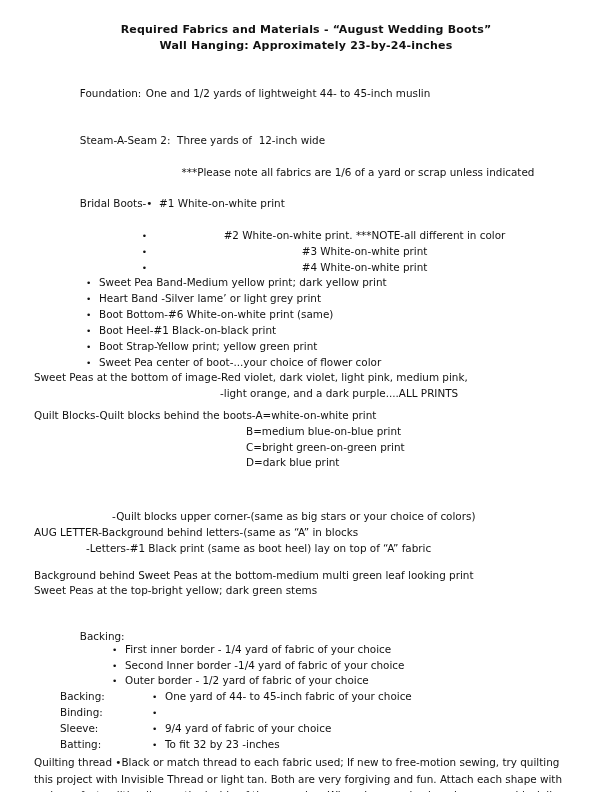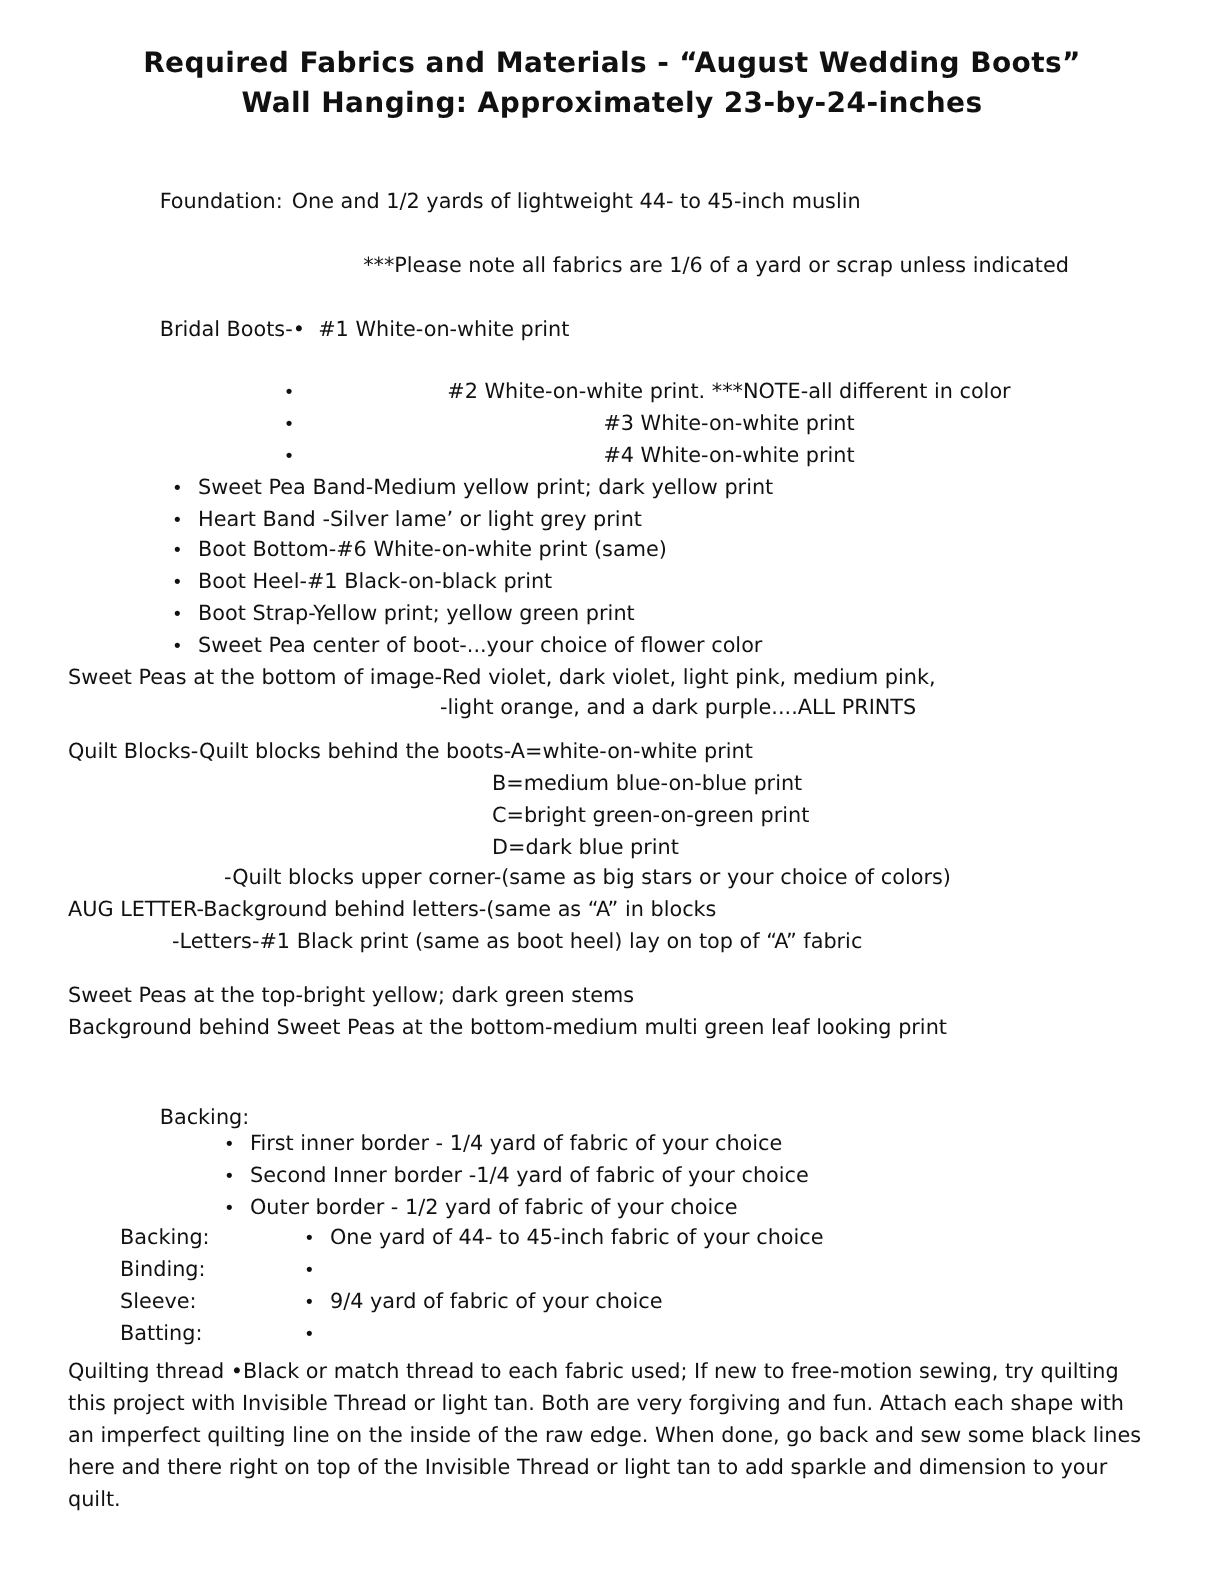--- a/index.html
+++ b/index.html
@@ -18,40 +18,40 @@
   .page {
     width: 612px;
     height: 792px;
     box-sizing: border-box;
     padding: 22px 34px 0 34px;
     position: relative;
   }
   .title {
     text-align: center;
     font-weight: bold;
-    font-size: 14px;
+    font-size: 11px;
     letter-spacing: 0.2px;
     line-height: 1.45;
   }
   .title .line2 {
     display: block;
   }
   .body {
     margin-top: 16px;
     font-size: 10.4px;
     line-height: 1.52;
   }
   .row {
     display: block;
     white-space: pre-wrap;
   }
   .indent-1 { padding-left: 0px; }
   .indent-2 { padding-left: 26px; }
   .indent-3 { padding-left: 52px; }
-  .indent-4 { padding-left: 78px; }
+  .indent-4 { padding-left: 78px; margin-top: 38px; }
   .indent-5 { padding-left: 104px; text-align: center; }
   .indent-8 { padding-left: 186px; }
   .indent-9 { padding-left: 212px; }
 
   .bullet-row {
     display: flex;
     align-items: baseline;
   }
   .bullet {
     width: 13px;
@@ -86,20 +86,23 @@
     <span>Required Fabrics and Materials - “August Wedding Boots”</span>
     <span class="line2">Wall Hanging:  Approximately 23-by-24-inches</span>
   </div>
 
   <div class="body">
 
     <div class="row indent-2">
       <span class="label-col">Foundation:</span><span>One and 1/2 yards of lightweight 44- to 45-inch muslin</span>
     </div>
 
+    <div class="row indent-2">
+      <span>Steam-A-Seam 2:</span><span class="nowrap">  </span><span>Three yards of  12-inch wide</span>
+    </div>
 
     <div class="row indent-5">***Please note all fabrics are 1/6 of a yard or scrap unless indicated</div>
 
     <div class="row indent-2">
       <span>Bridal Boots-•</span><span class="nowrap">  </span><span>#1 White-on-white print</span>
     </div>
 
     <div class="indent-5">
       <div class="bullet-row">
         <span class="bullet">•</span>
@@ -151,22 +154,22 @@
     <div class="row indent-9">B=medium blue-on-blue print</div>
     <div class="row indent-9">C=bright green-on-green print</div>
     <div class="row indent-9">D=dark blue print</div>
     <div class="row indent-4">-Quilt blocks upper corner-(same as big stars or your choice of colors)</div>
 
     <div class="row indent-1">AUG LETTER-Background behind letters-(same as “A” in blocks</div>
     <div class="row indent-3">-Letters-#1 Black print (same as boot heel) lay on top of “A” fabric</div>
 
     <div class="gap-md"></div>
 
+    <div class="row indent-1">Background behind Sweet Peas at the bottom-medium multi green leaf looking print</div>
     <div class="row indent-1">Sweet Peas at the top-bright yellow; dark green stems</div>
-    <div class="row indent-1">Background behind Sweet Peas at the bottom-medium multi green leaf looking print</div>
 
     <div class="gap-lg"></div>
 
     <div class="row indent-2">
       <span>Backing:</span>
     </div>
     <div class="indent-4" style="margin-top:-19px;">
       <div class="bullet-row">
         <span class="bullet">•</span>
         <span class="bullet-text">First inner border - 1/4 yard of fabric of your choice</span>
@@ -191,18 +194,19 @@
       <span class="bullet">•</span>
     </div>
     <div class="bullet-row indent-2">
       <span style="width:92px;flex:0 0 92px;">Sleeve:</span>
       <span class="bullet">•</span>
       <span class="bullet-text">9/4 yard of  fabric of your choice</span>
     </div>
     <div class="bullet-row indent-2">
       <span style="width:92px;flex:0 0 92px;">Batting:</span>
       <span class="bullet">•</span>
+      <span class="bullet-text">To fit  32 by 23 -inches</span>
     </div>
 
     <div class="para indent-1" style="margin-top:2px;">Quilting thread •Black or match thread to each fabric used; If new to free-motion sewing, try quilting this project with Invisible Thread or light tan.  Both are very forgiving and fun.  Attach each shape with an imperfect quilting line on the inside of the raw edge. When done, go back and sew some black lines here and there right on top of the Invisible Thread or light tan to add sparkle and dimension to your quilt.</div>
 
   </div>
 </div>
 
 </body></html>

